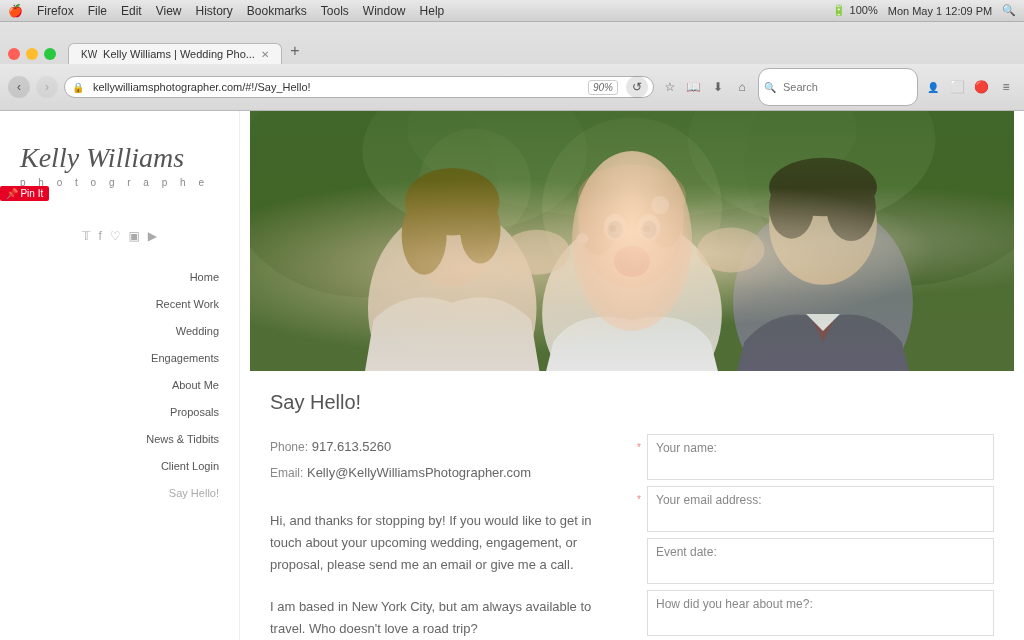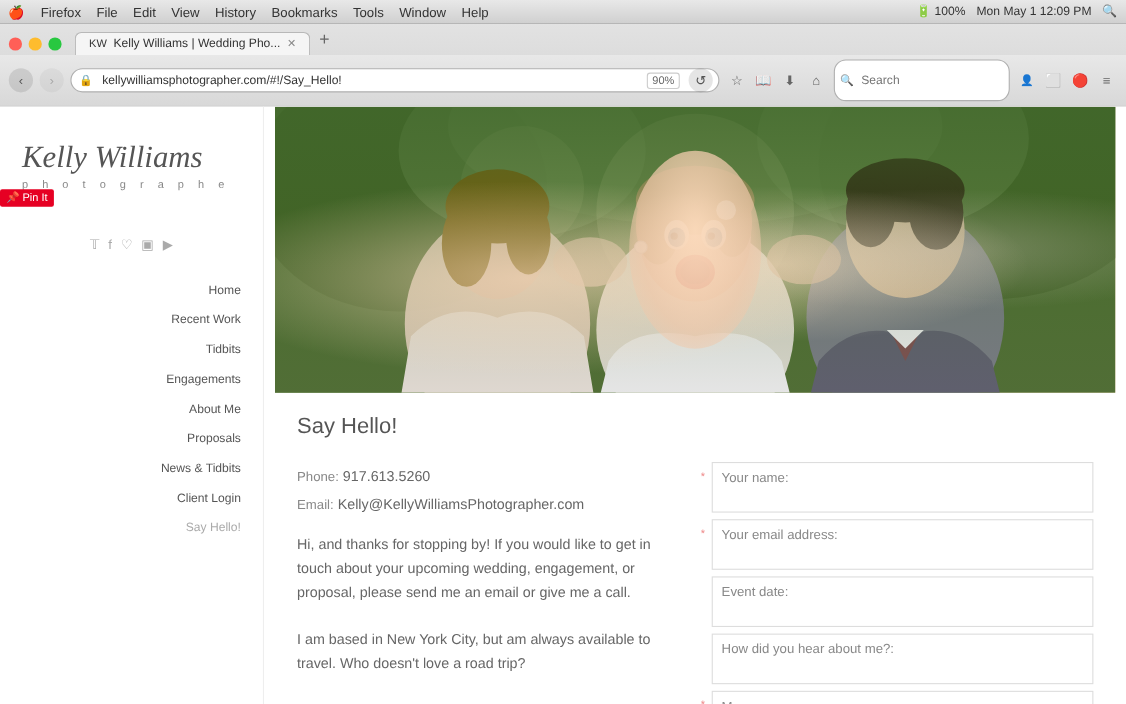--- a/index.html
+++ b/index.html
@@ -21,21 +21,21 @@
     .mac-bar-right { display: flex; gap: 10px; align-items: center; font-size: 11px; }
 
     
     .browser-chrome {
       background: linear-gradient(to bottom, #e2e2e2, #d4d4d4);
       border-bottom: 1px solid #b8b8b8;
     }
     .browser-tabs {
       display: flex;
       align-items: flex-end;
-      padding: 6px 8px 0;
+      padding: 20px 8px 0;
       gap: 2px;
     }
     .tab-controls {
       display: flex;
       gap: 6px;
       align-items: center;
       margin-right: 10px;
       padding-bottom: 4px;
     }
     .tab-btn {
@@ -101,20 +101,21 @@
       width: 20px; height: 20px; display: flex; align-items: center; justify-content: center;
       font-size: 12px; color: #666; cursor: pointer;
     }
     .zoom-badge {
       background: white;
       border: 1px solid #ccc;
       border-radius: 3px;
       padding: 1px 4px;
       font-size: 10px;
       color: #666;
+      font-style: italic;
     }
 
     
     .page-wrapper {
       display: flex;
       background: white;
       min-height: 560px;
     }
 
     
@@ -216,21 +217,21 @@
     .content-area {
       padding: 20px 30px;
     }
     .page-title {
       font-size: 20px;
       color: #555;
       margin-bottom: 20px;
       font-weight: normal;
     }
     .contact-info {
-      margin-bottom: 12px;
+      margin-bottom: 24px;
       line-height: 2;
     }
     .contact-row {
       font-size: 13px;
       color: #555;
     }
     .contact-label {
       color: #888;
       font-size: 12px;
     }
@@ -386,21 +387,21 @@
       <a class="social-icon">𝕋</a>
       <a class="social-icon">f</a>
       <a class="social-icon">♡</a>
       <a class="social-icon">▣</a>
       <a class="social-icon">▶</a>
     </div>
     <nav>
       <ul>
         <li><a>Home</a></li>
         <li><a>Recent Work</a></li>
-        <li><a>Tidbits</a></li>
+        <li><a>Wedding</a></li>
         <li><a>Engagements</a></li>
         <li><a>About Me</a></li>
         <li><a>Proposals</a></li>
         <li><a>News &amp; Tidbits</a></li>
         <li><a>Client Login</a></li>
         <li class="active"><a style="color:#aaa;">Say Hello!</a></li>
       </ul>
     </nav>
   </div>
 

